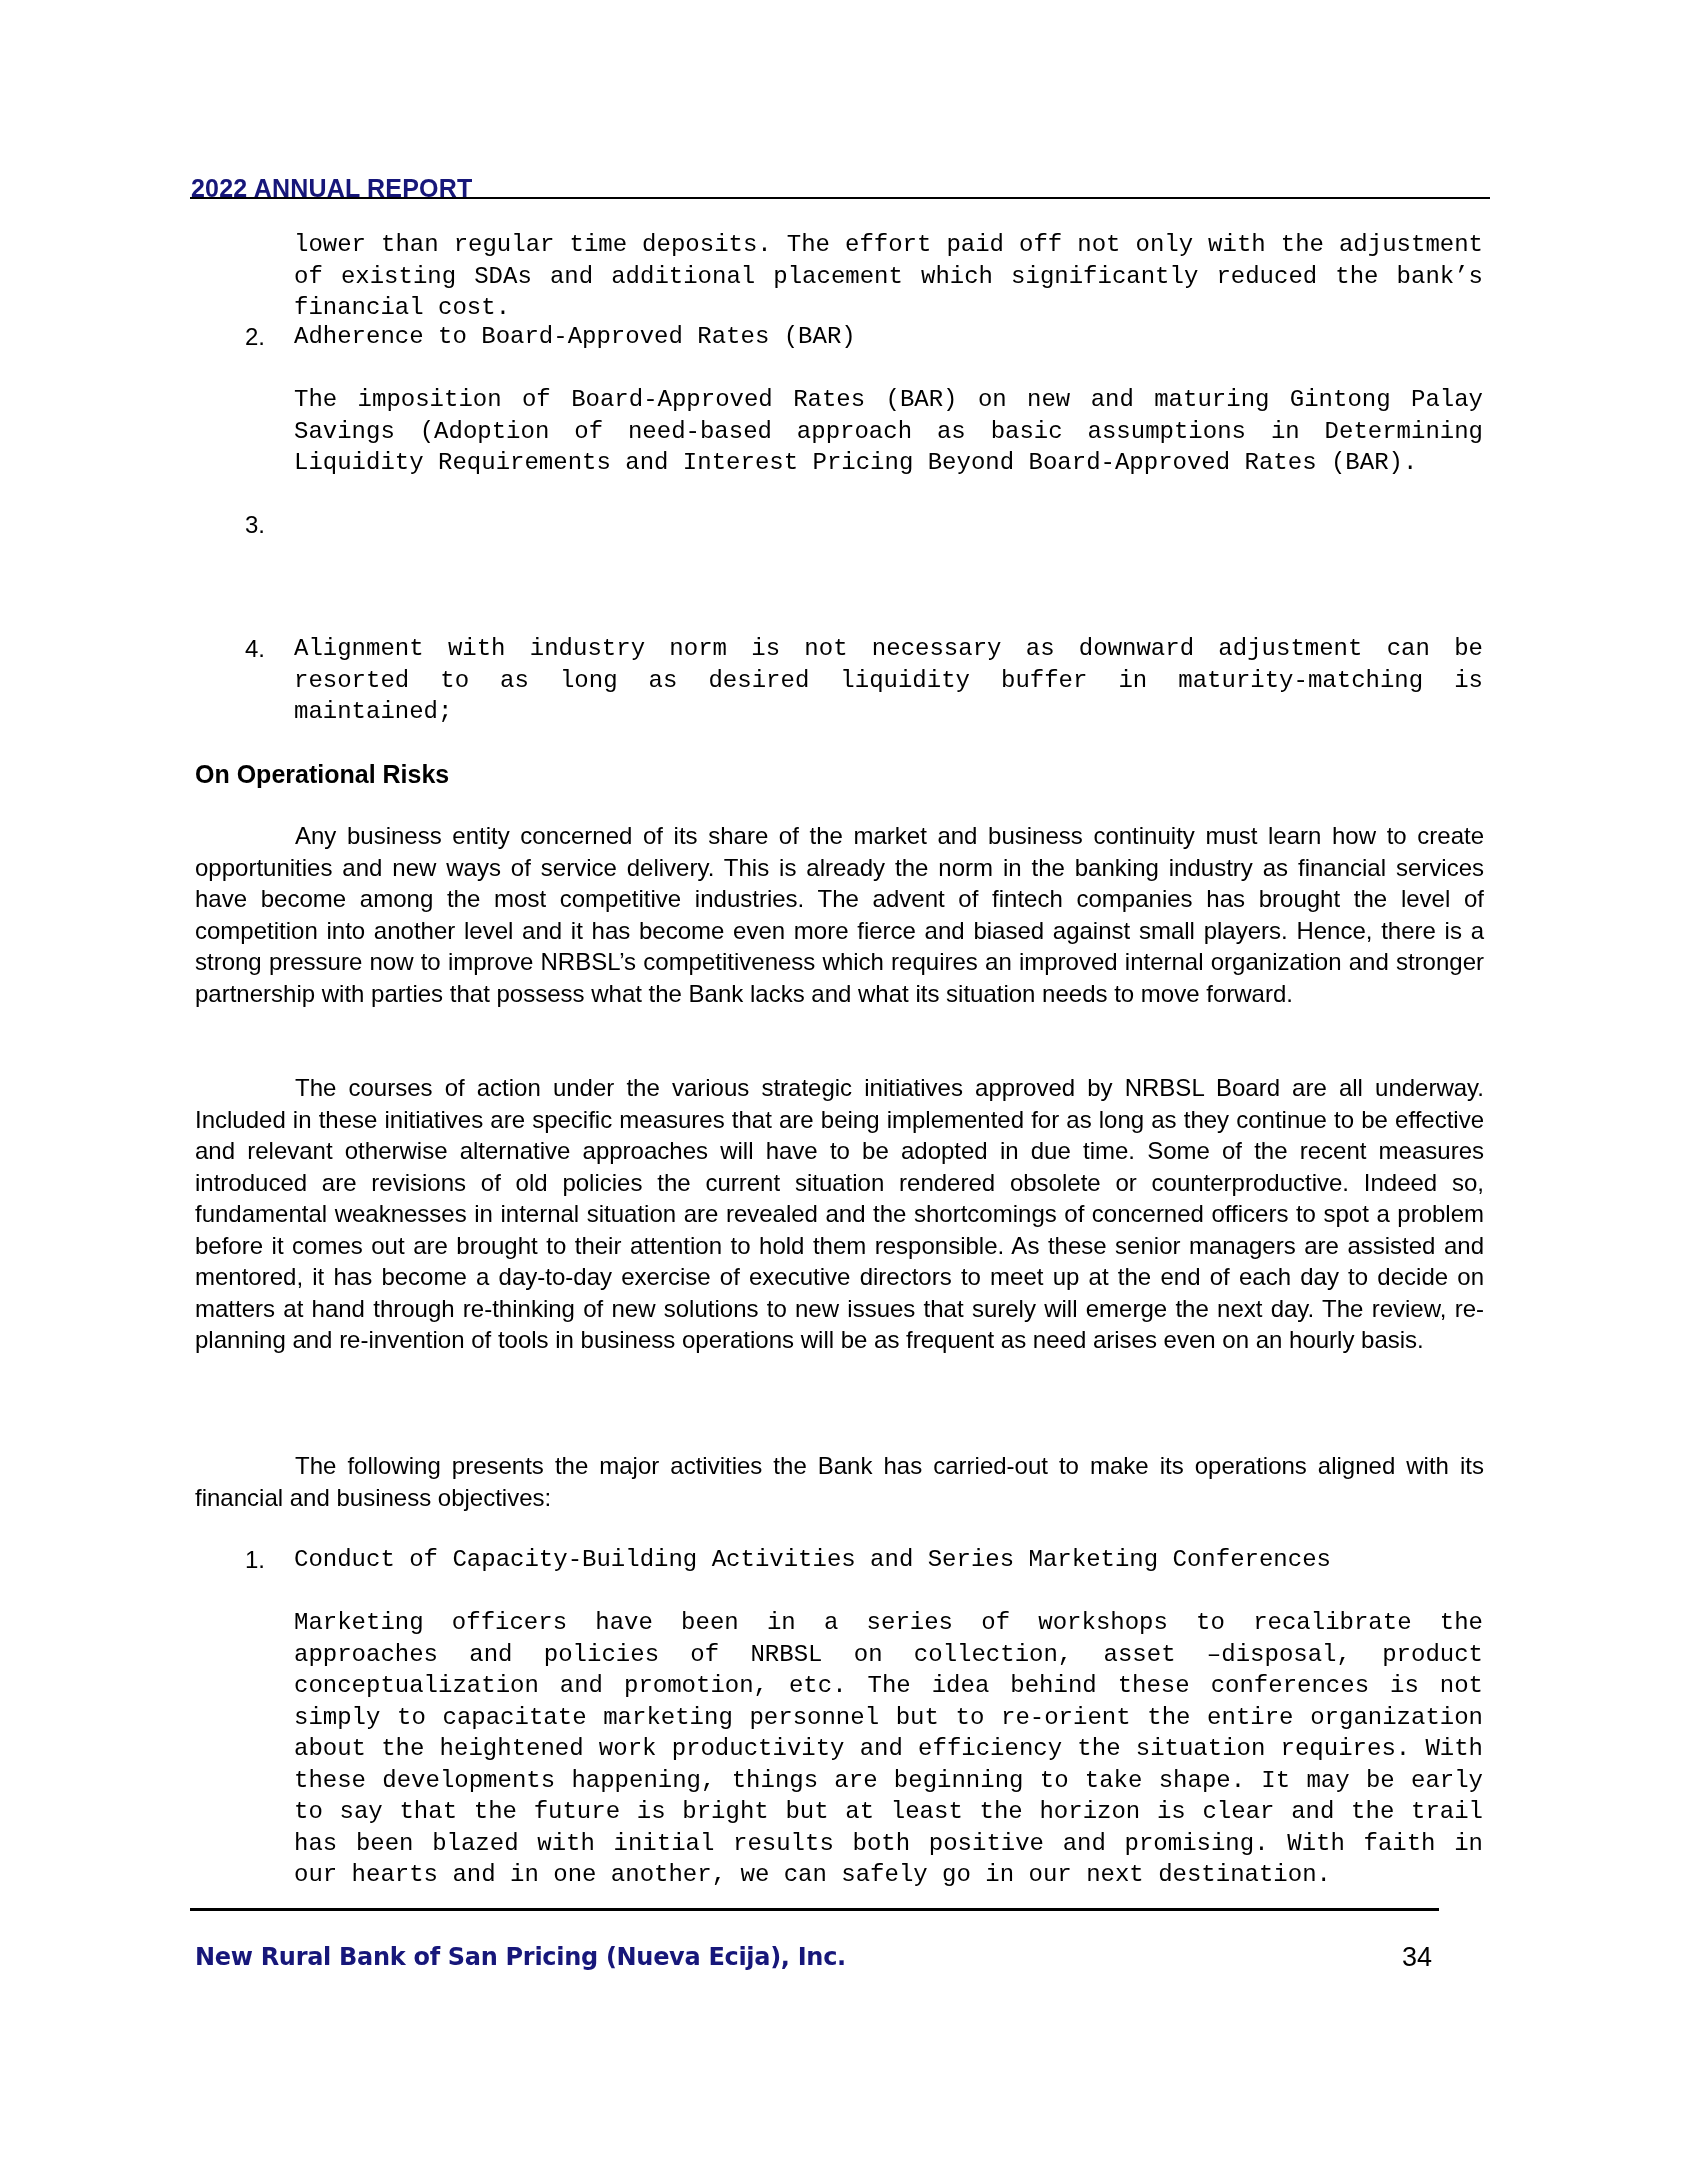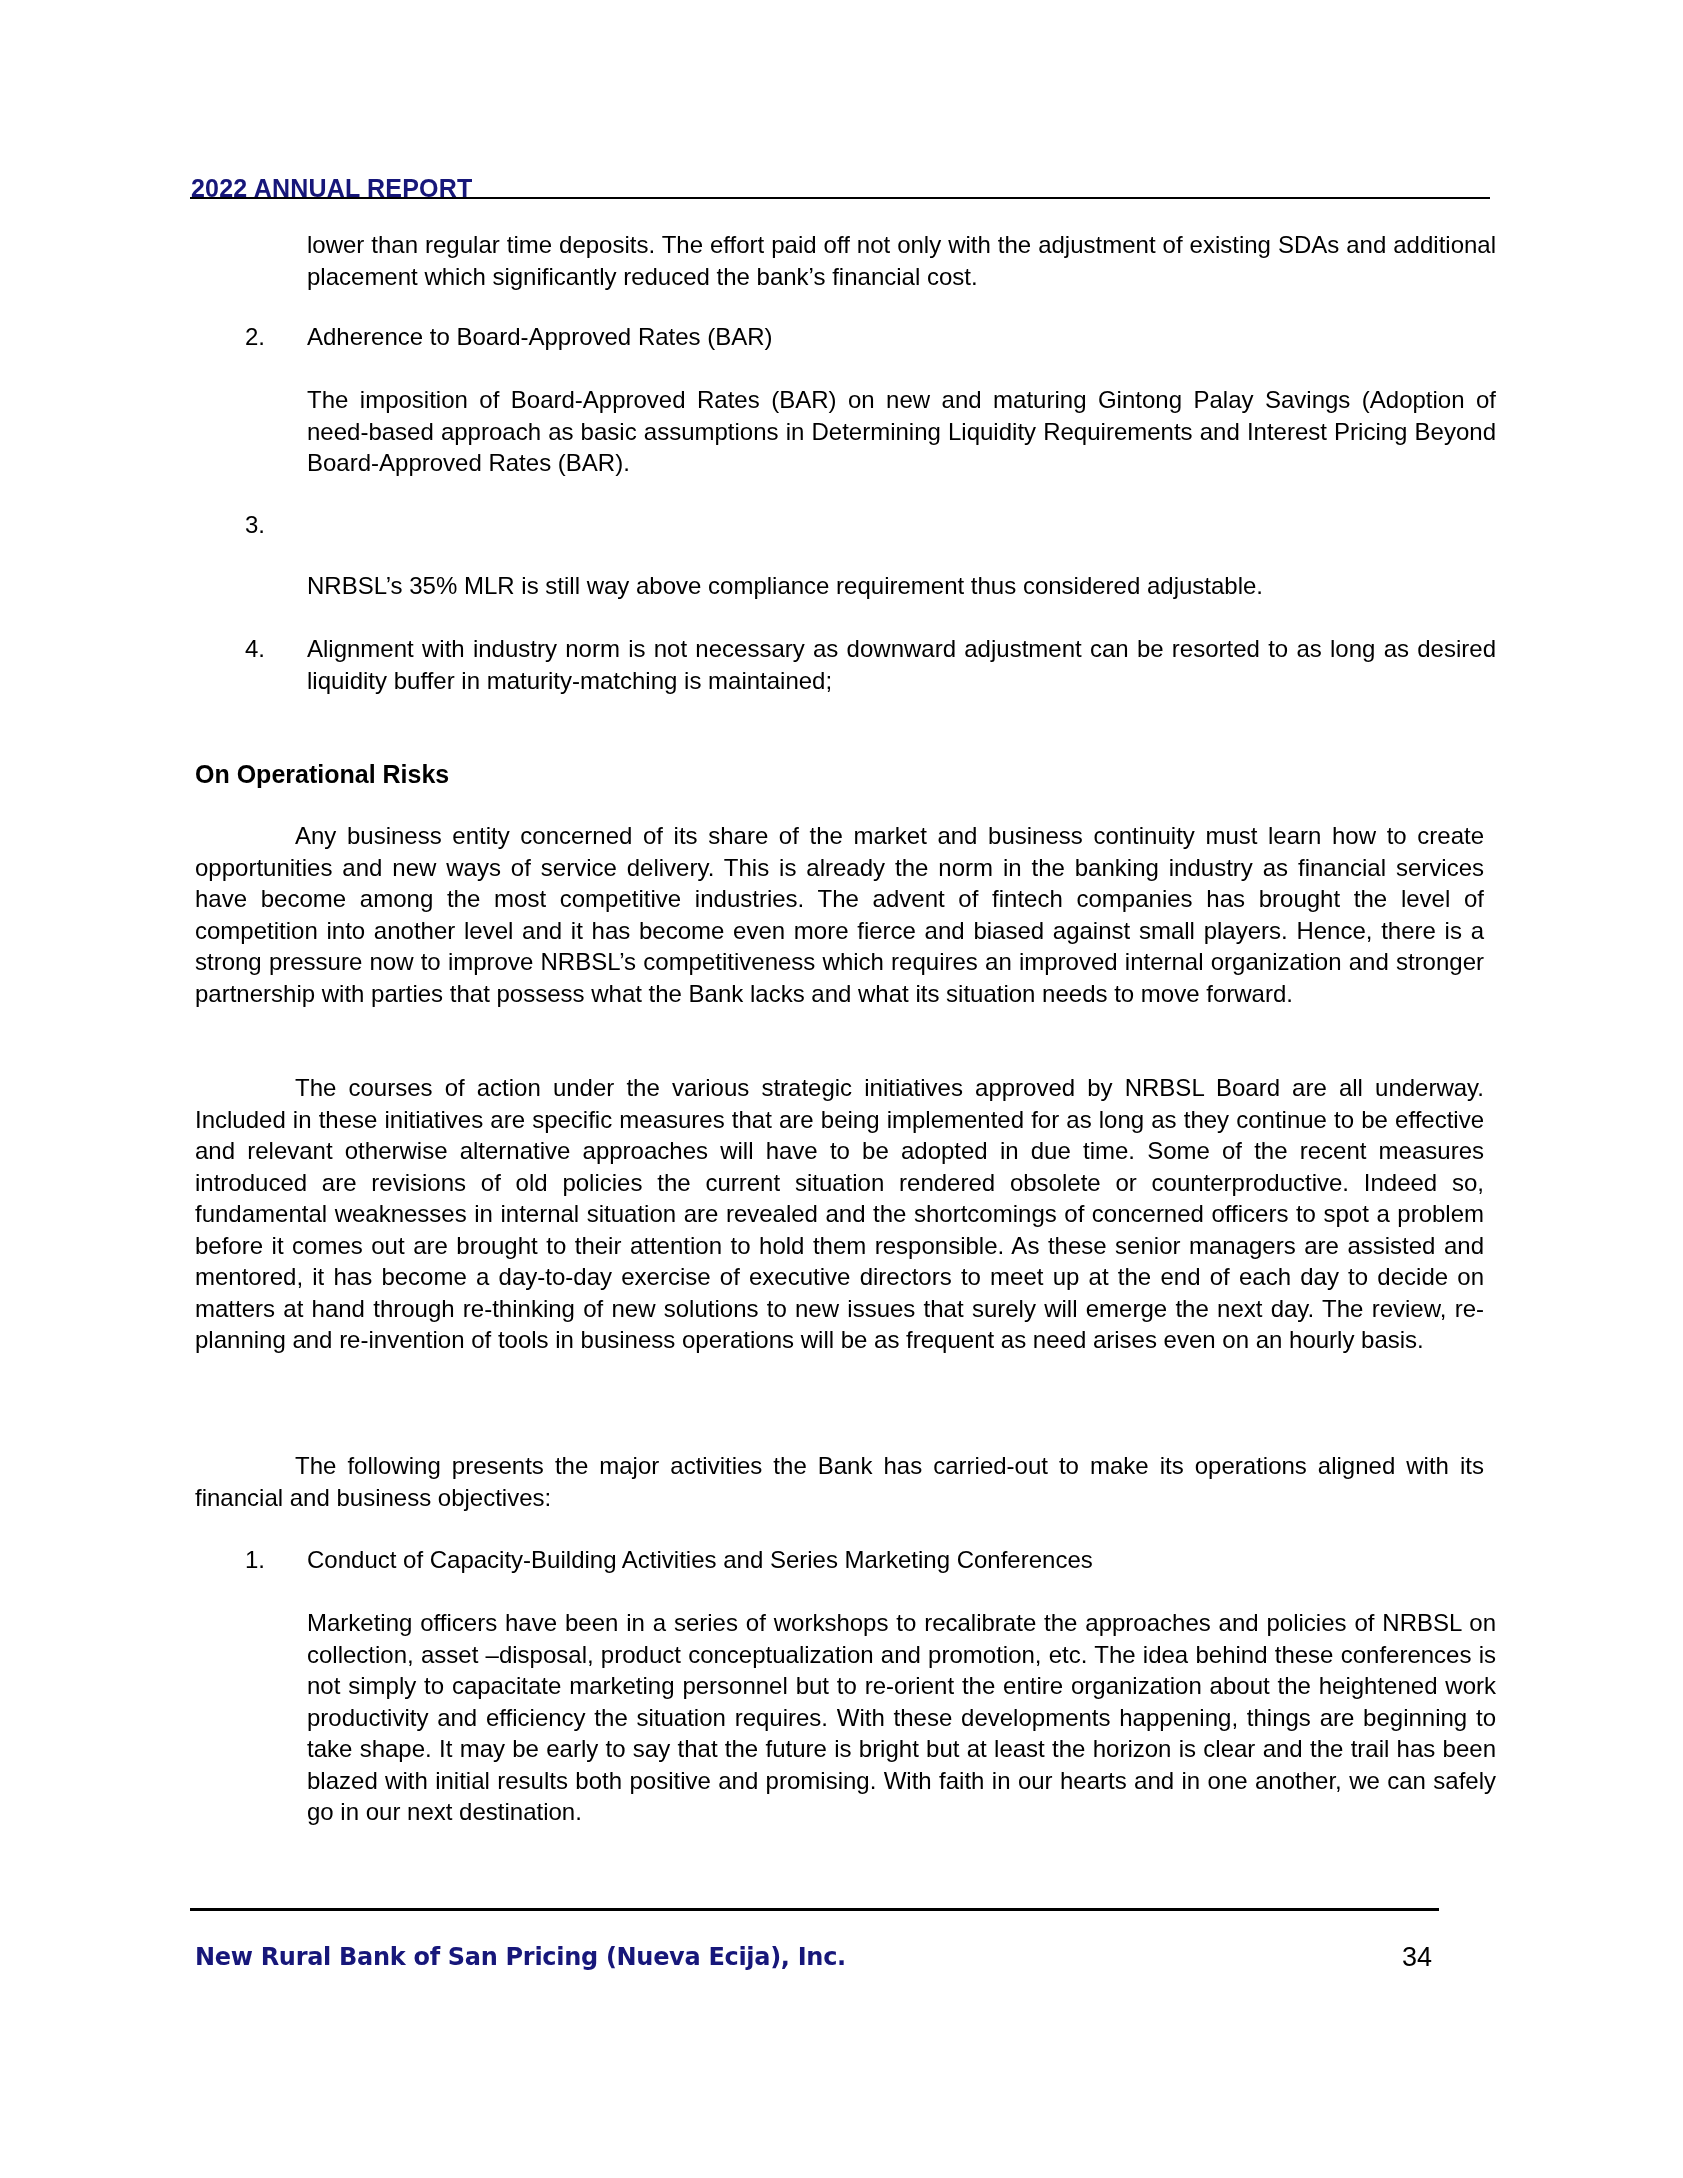--- a/index.html
+++ b/index.html
@@ -9,21 +9,21 @@
     position: absolute; left: 191px; top: 159px;
     font-family: "Liberation Sans", sans-serif; font-weight: bold;
     font-size: 25px; letter-spacing: 0.2px; color: #17177a; white-space: nowrap; margin-top: 15px;
   }
   .hdr-rule { position: absolute; left: 190px; top: 197px; width: 1300px; height: 2px; background: #000; }
   .body-text {
     font-family: "Liberation Sans", sans-serif; font-size: 24px; color: #000;
     line-height: 31.5px; text-align: justify;
   }
   .blk { position: absolute; }
-  .indent { left: 307px; width: 1189px; }
+  .indent { left: 294px; width: 1189px; font-family: Liberation Mono, monospace; }
   .full { left: 195px; width: 1289px; }
   .num { position: absolute; left: 245px; }
   .pfirst { text-indent: 100px; }
   .lastline-left { text-align-last: left; }
   .heading {
     position: absolute; left: 195px; top: 760px;
     font-family: Liberation Sans, sans-serif; font-weight: bold; font-size: 25px; color: #000;
   }
   .ftr-rule { position: absolute; left: 190px; top: 1908px; width: 1249px; height: 3px; background: #000; }
   .ftr-bank {
@@ -44,21 +44,20 @@
   <div class="hdr-title">2022 ANNUAL REPORT</div>
   <div class="hdr-rule"></div>
 
   <div class="blk indent body-text lastline-left" style="top:229px;">lower than regular time deposits. The effort paid off not only with the adjustment of existing SDAs and additional placement which significantly reduced the bank’s financial cost.</div>
 
   <div class="num body-text" style="top:321px;">2.</div>
   <div class="blk indent body-text" style="top:321px;">Adherence to Board-Approved Rates (BAR)</div>
   <div class="blk indent body-text lastline-left" style="top:384px;">The imposition of Board-Approved Rates (BAR) on new and maturing Gintong Palay Savings (Adoption of need-based approach as basic assumptions in Determining Liquidity Requirements and Interest Pricing Beyond Board-Approved Rates (BAR).</div>
 
   <div class="num body-text" style="top:509px;">3.</div>
-  <div class="blk indent body-text lastline-left" style="top:570px;">NRBSL’s  35% MLR is still way above compliance requirement thus considered adjustable.</div>
 
   <div class="num body-text" style="top:633px;">4.</div>
   <div class="blk indent body-text lastline-left" style="top:633px;">Alignment with industry norm is not necessary as downward adjustment can be resorted to as long as desired liquidity buffer in maturity-matching is maintained;</div>
 
   <div class="heading">On Operational Risks</div>
 
   <div class="blk full body-text pfirst lastline-left" style="top:820px;">Any business entity concerned of its share of the market and business continuity must learn how to create opportunities and new ways of service delivery. This is already the norm in the banking industry as financial services have become among the most competitive industries. The advent of fintech companies has brought the level of competition into another level and it has become even more fierce and biased against small players. Hence, there is a strong pressure now to improve NRBSL’s competitiveness which requires an improved internal organization and stronger partnership with parties that possess what the Bank lacks and what its situation needs to move forward.</div>
 
   <div class="blk full body-text pfirst lastline-left" style="top:1072px;">The courses of action under the various strategic initiatives approved by NRBSL Board are all underway. Included in these initiatives are specific measures that are being implemented for as long as they continue to be effective and relevant otherwise alternative approaches will have to be adopted in due time. Some of the recent measures introduced are revisions of old policies the current situation rendered obsolete or counterproductive. Indeed so, fundamental weaknesses in internal situation are revealed and the shortcomings of concerned officers to spot a problem before it comes out are brought to their attention to hold them responsible. As these senior managers are assisted and mentored, it has become a day-to-day exercise of executive directors to meet up at the end of each day to decide on matters at hand through re-thinking of new solutions to new issues that surely will emerge the next day. The review, re-planning and re-invention of tools in business operations will be as frequent as need arises even on an hourly basis.</div>
 

